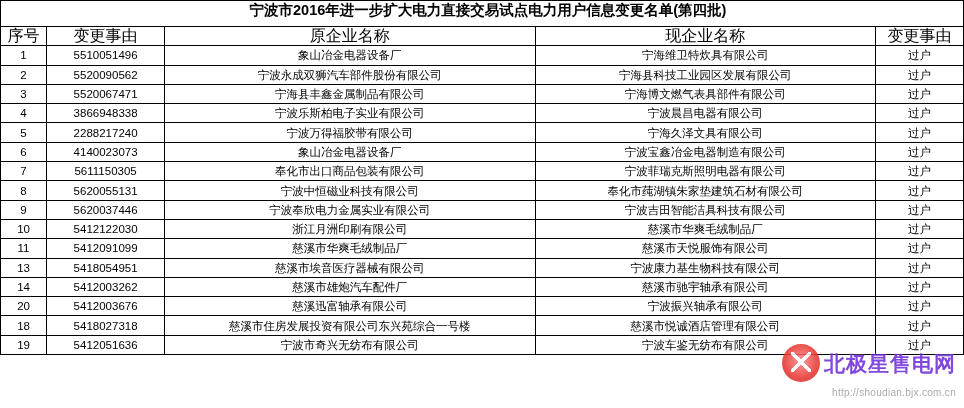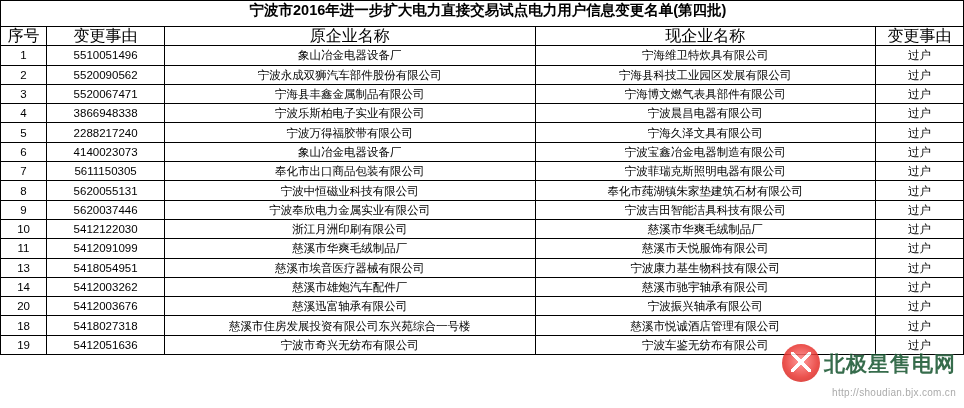--- a/index.html
+++ b/index.html
@@ -97,21 +97,21 @@
     top: 8px;
     width: 20px;
     height: 20px;
     background:
       linear-gradient(45deg, transparent 44%, #fff 44%, #fff 56%, transparent 56%),
       linear-gradient(-45deg, transparent 44%, #fff 44%, #fff 56%, transparent 56%);
   }
   .wm-text {
     font-size: 21px;
     font-weight: bold;
-    color: #14532d;
+    color: #6d28d9;
     letter-spacing: 1px;
     line-height: 1;
     text-shadow: 0 0 2px rgba(255,255,255,0.9);
   }
   .wm-sub {
     margin-top: 5px;
     text-align: right;
     font-size: 10px;
     color: #9b9b9b;
     font-family: "Liberation Sans", "DejaVu Sans", sans-serif;

